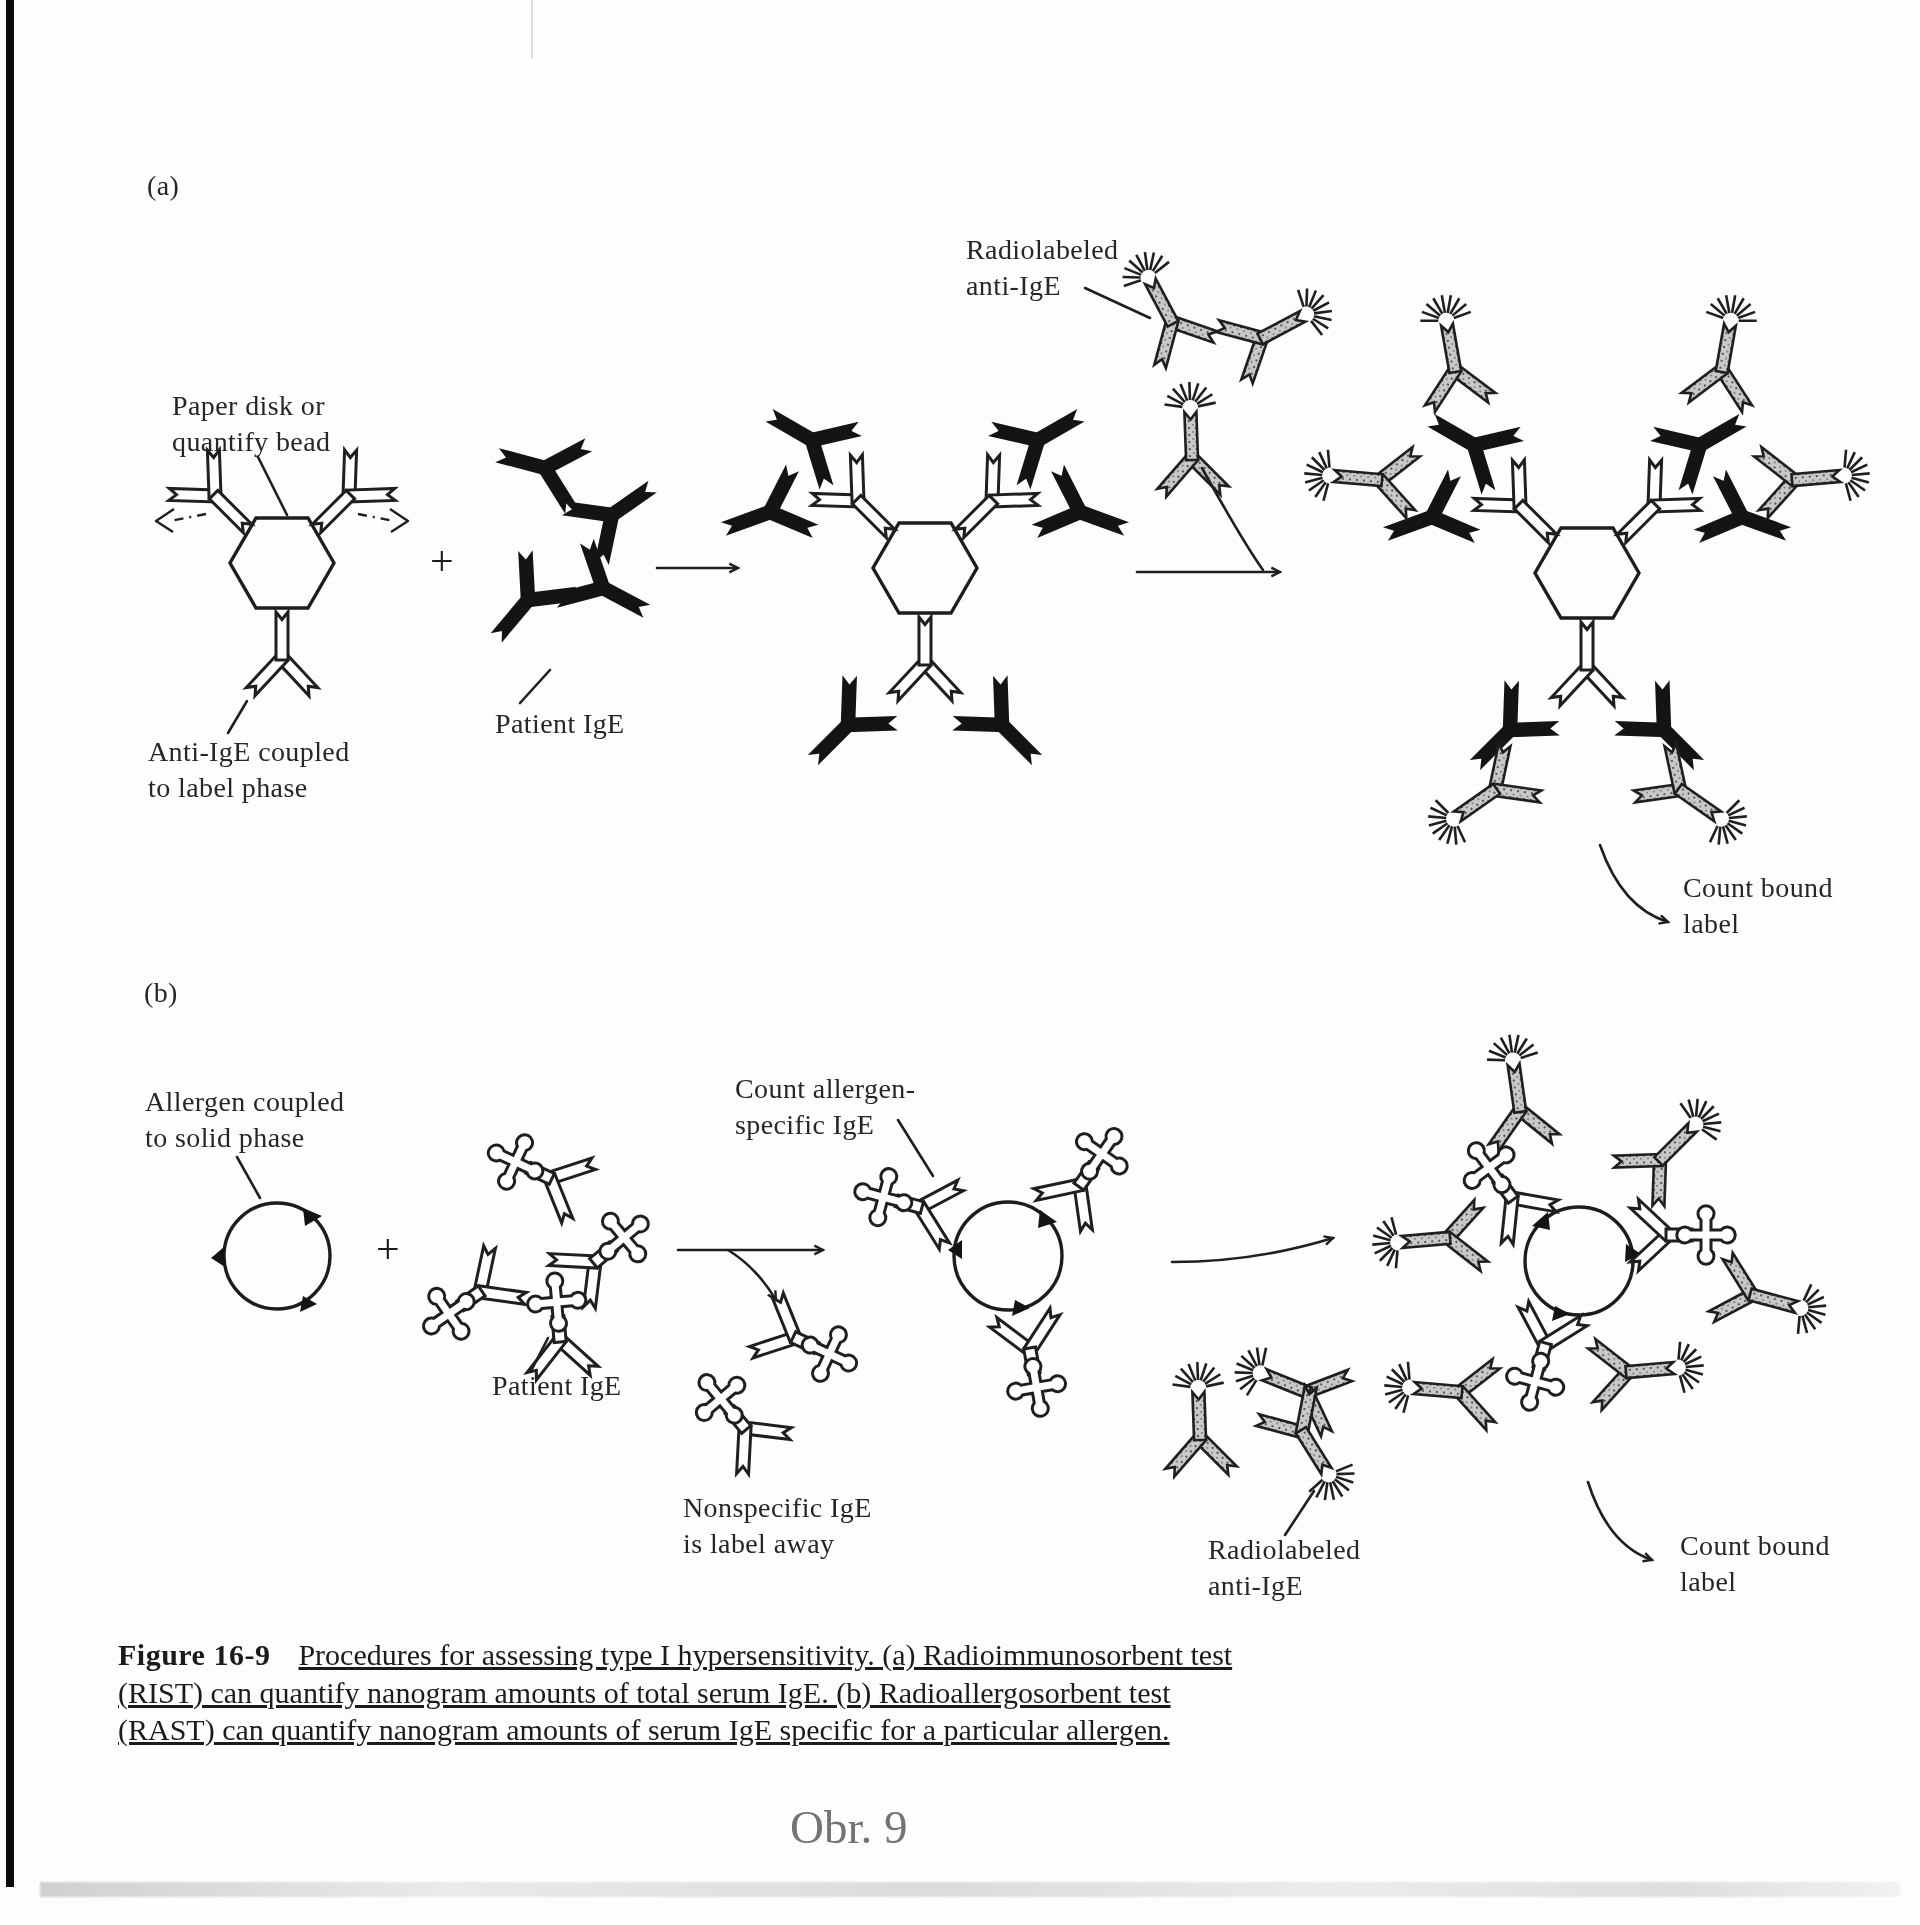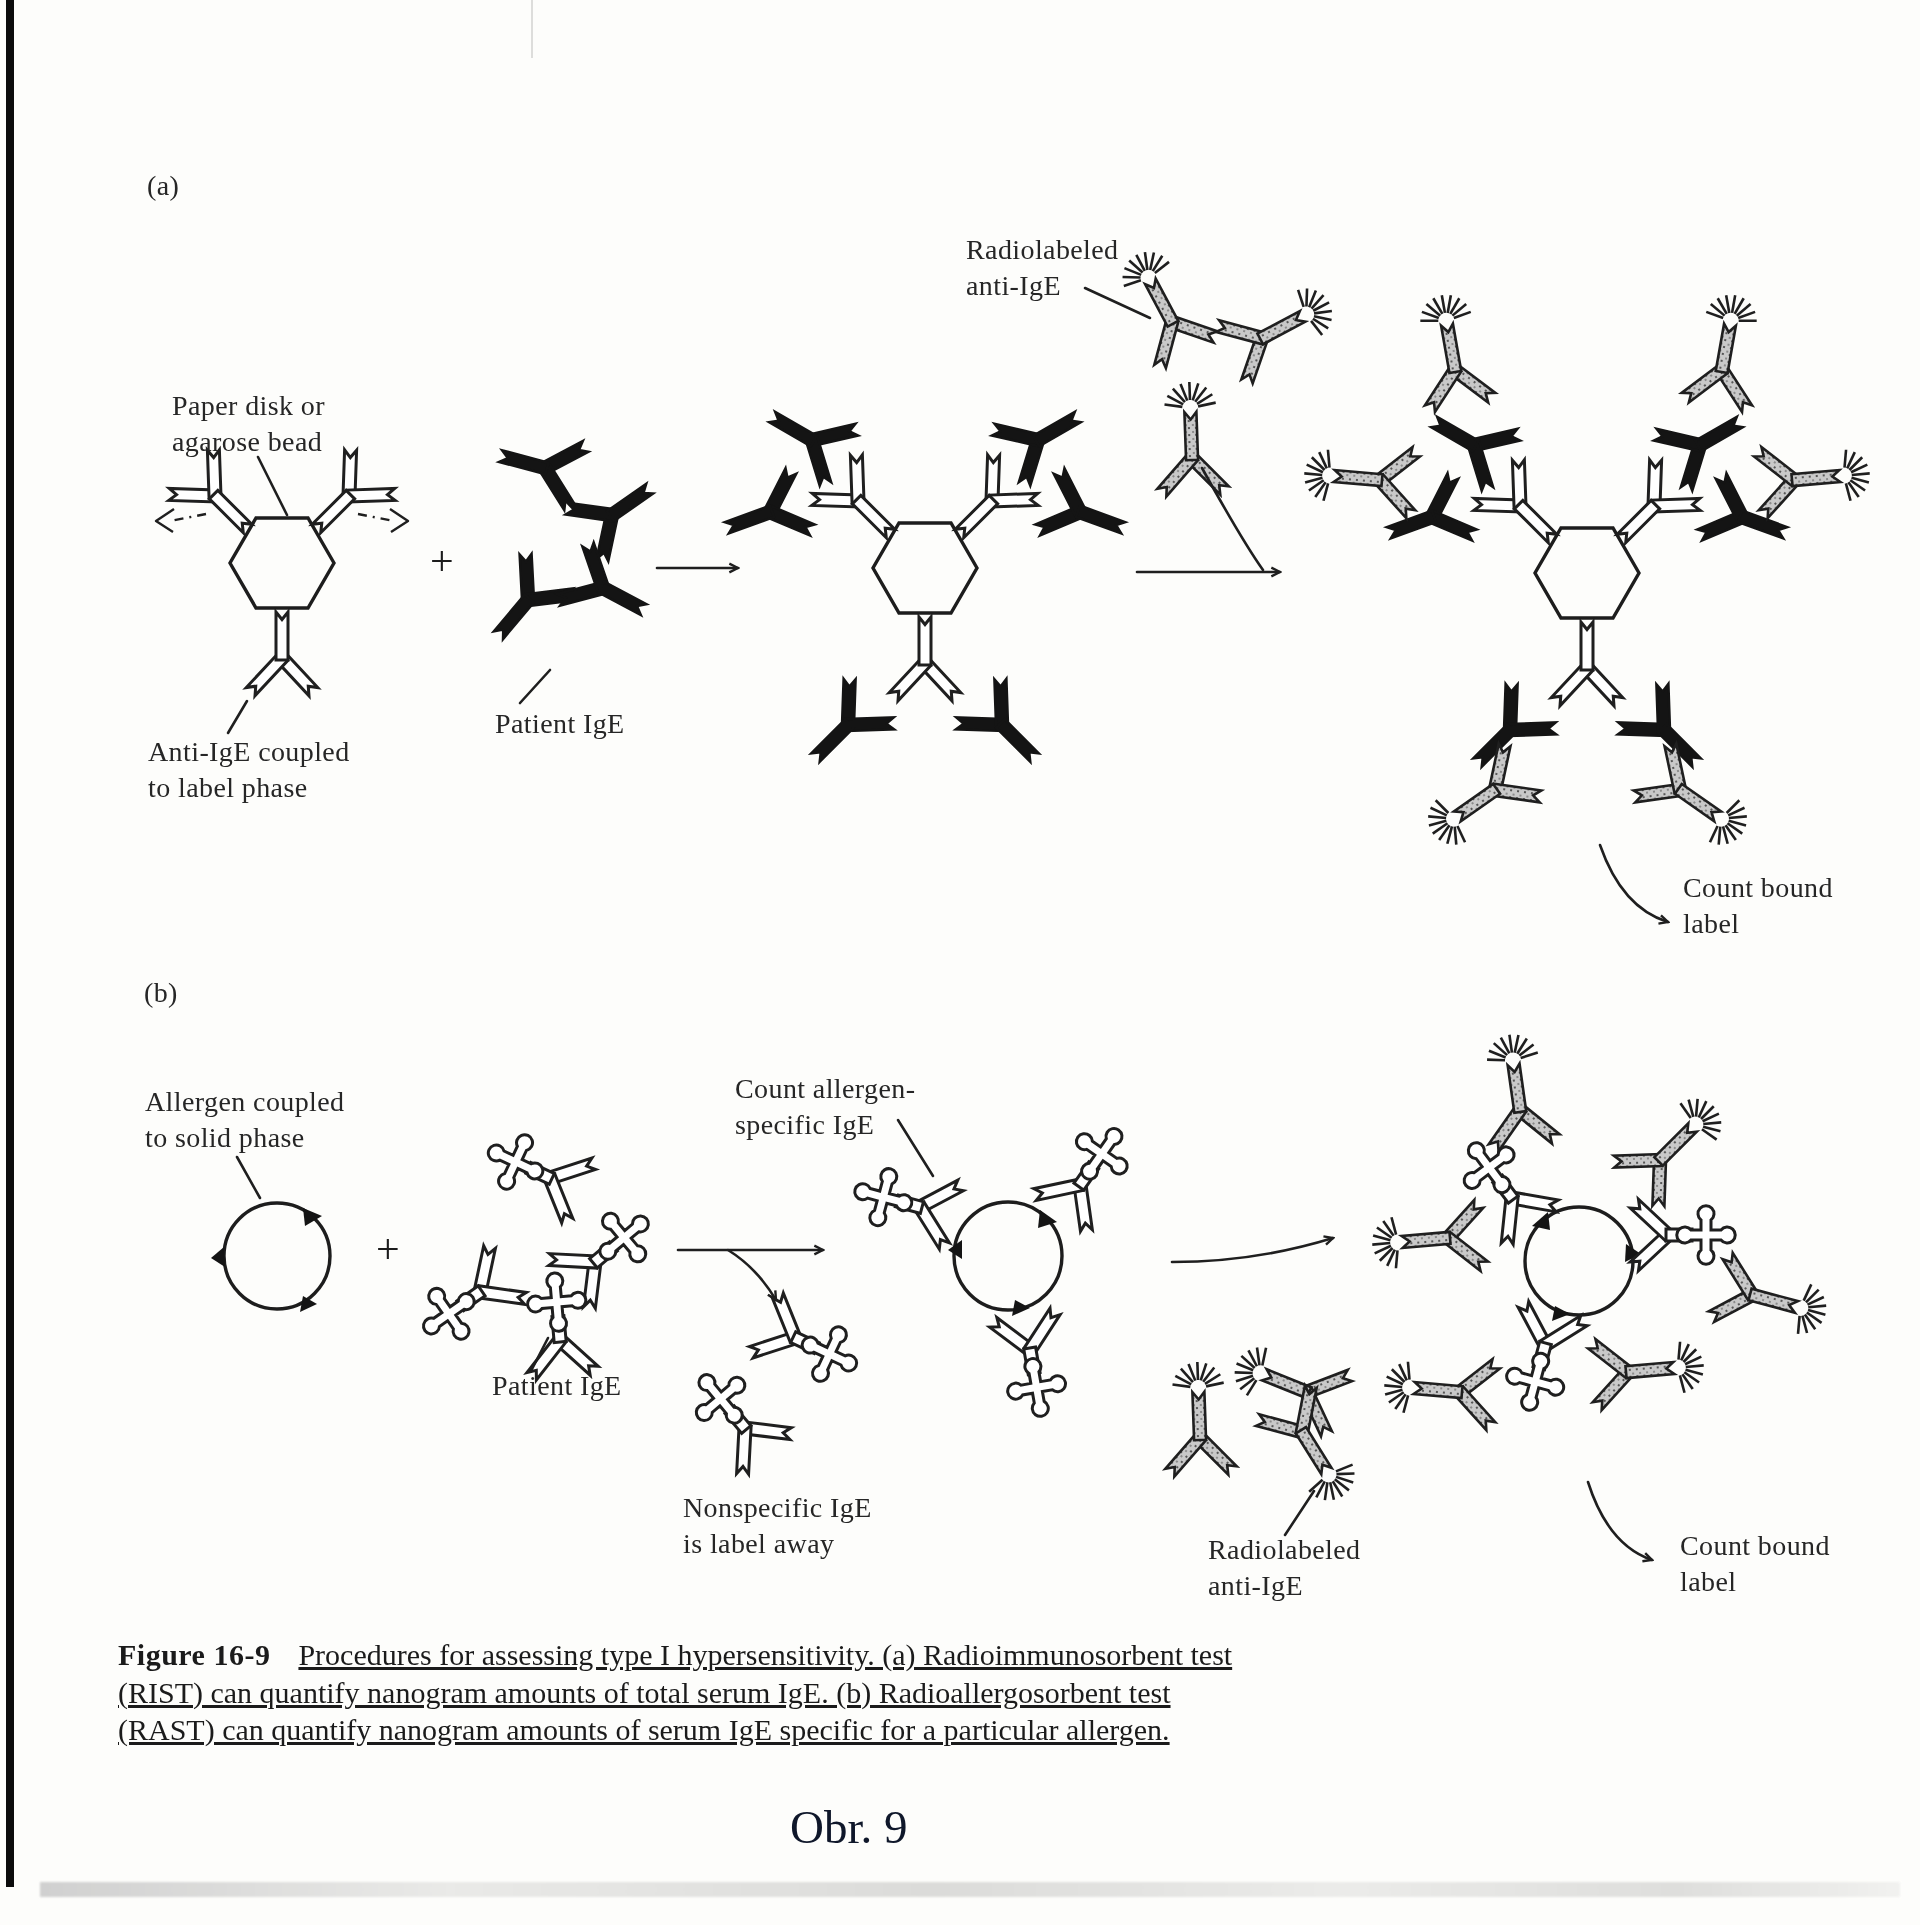--- a/index.html
+++ b/index.html
@@ -12,21 +12,21 @@
     filter:blur(1px);opacity:.85;}
   .scan-topline{position:absolute;left:531px;top:0;width:2px;height:58px;background:#dddddb;}
   .lbl{position:absolute;color:#262626;font-size:28px;line-height:36px;white-space:pre-line;
        letter-spacing:.4px;}
   .tag{font-size:28px;}
   .plus{font-size:42px;line-height:42px;color:#1c1c1c;}
   .caption{position:absolute;left:118px;top:1636px;width:1310px;color:#1b1b1b;
            font-size:30px;line-height:37.5px;}
   .cap-lead{font-weight:700;margin-right:28px;letter-spacing:.5px;text-align:right;}
   .cap-body{white-space:pre-line;text-decoration:underline;}
-  .obr{position:absolute;left:790px;top:1800px;font-size:47px;color:#0f172a;}
+  .obr{position:absolute;left:790px;top:1800px;font-size:47px;color:#737373;}
   svg.art{position:absolute;left:0;top:0;}
   .wab{fill:#ffffff;stroke:#1f1f1f;stroke-width:3;}
   .bab{fill:#141414;stroke:#141414;stroke-width:2.5;}
   .rabc{fill:url(#stip);stroke:#1f1f1f;stroke-width:2.6;}
   .shape{fill:#fdfdfb;stroke:#1d1d1d;stroke-width:3.4;}
   .tri{fill:#141414;stroke:none;}
   .arr,.ptr{fill:none;stroke:#1f1f1f;stroke-width:2.6;stroke-linecap:round;}
   .dash{fill:none;stroke:#1f1f1f;stroke-width:2.4;stroke-dasharray:9 6 2 6;}
   .chev{fill:none;stroke:#1f1f1f;stroke-width:2.4;stroke-linejoin:round;}
 </style>
@@ -208,21 +208,21 @@
       <use href="#rab" class="rabc" transform="translate(1660,1160) rotate(-135)"></use>
       <use href="#rab" class="rabc" transform="translate(1752,1295) rotate(-75)"></use>
       <use href="#rab" class="rabc" transform="translate(1460,1392) rotate(95)"></use>
       <use href="#rab" class="rabc" transform="translate(1628,1372) rotate(-95)"></use>
     </g>
     <path class="arr" d="M1588,1482 Q1608,1545 1652,1560" marker-end="url(#ah)"></path>
   </svg>
 
   <div class="lbl tag" style="left:147px;top:168px">(a)</div>
   <div class="lbl" style="left:172px;top:388px">Paper disk or
-agarose bead</div>
+quantify bead</div>
   <div class="lbl" style="left:148px;top:734px">Anti-IgE coupled
 to label phase</div>
   <div class="lbl plus" style="left:430px;top:540px">+</div>
   <div class="lbl" style="left:495px;top:706px">Patient IgE</div>
   <div class="lbl" style="left:966px;top:232px">Radiolabeled
 anti-IgE</div>
   <div class="lbl" style="left:1683px;top:870px">Count bound
 label</div>
 
   <div class="lbl tag" style="left:144px;top:975px">(b)</div>

